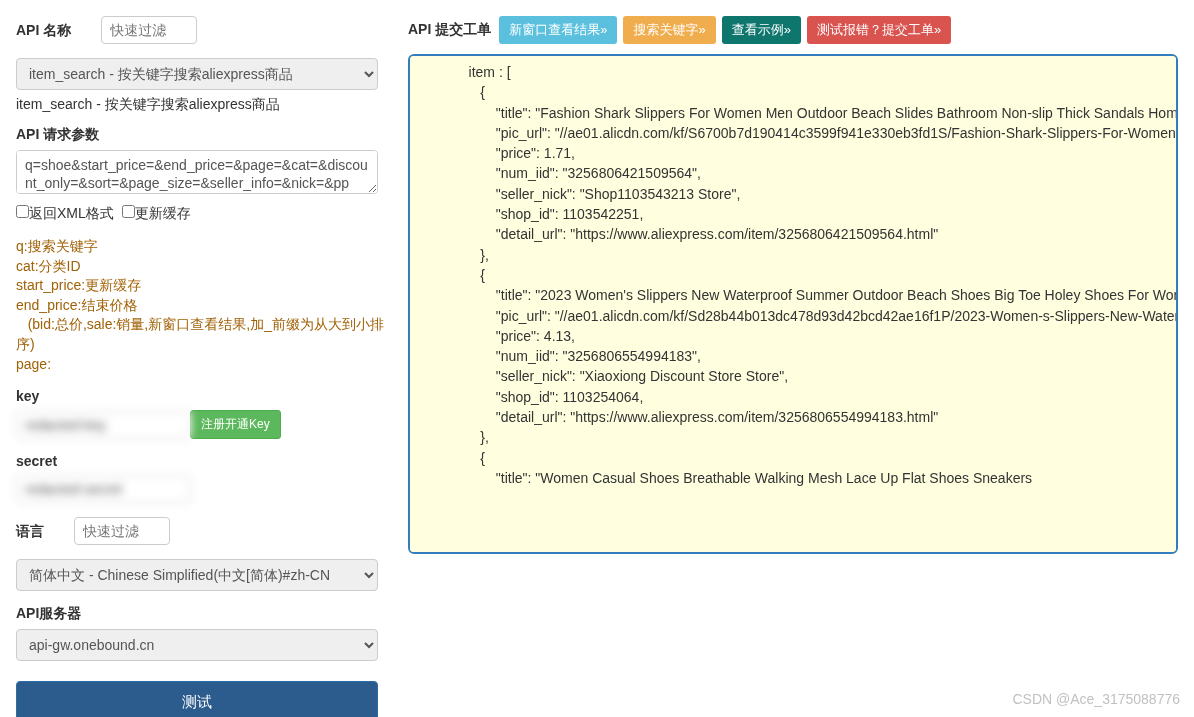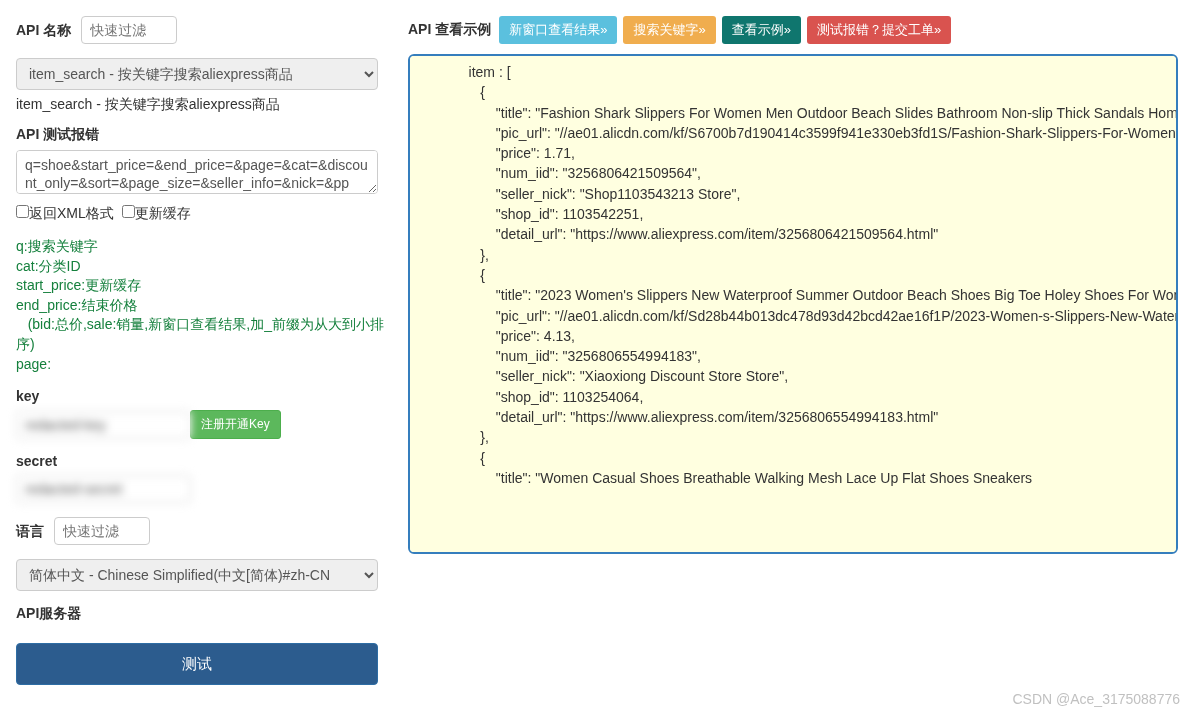--- a/index.html
+++ b/index.html
@@ -19,31 +19,31 @@
     .label-block { font-weight: 700; display: block; margin-bottom: 6px; }
 
     input[type="text"], textarea, select {
       font-size: 14px;
       padding: 5px 8px;
       border: 1px solid #ccc;
       border-radius: 4px;
       font-family: inherit;
       color: #555;
     }
-    input[type="text"].small-input { width: 96px; }
+    input[type="text"].small-input { width: 96px; margin-left: 20px; }
     input[type="text"].key-input { width: 175px; }
     select.full-select { width: 362px; height: 32px; }
     textarea.params-ta { width: 362px; height: 44px; resize: vertical; color: #555; line-height: 1.3; }
 
     .under-select { font-size: 14px; color: #333; margin-top: 6px; }
 
     .checkbox-row { margin-top: 8px; margin-bottom: 6px; font-size: 14px; }
     .checkbox-row label { margin-right: 4px; }
 
-    .help-text { font-size: 14px; color: #15803d; line-height: 1.4; margin-bottom: 14px; }
+    .help-text { font-size: 14px; color: #a16207; line-height: 1.4; margin-bottom: 14px; }
     .help-text div { white-space: pre-wrap; }
 
     .key-row { display: flex; align-items: flex-end; }
     .btn-green {
       background: #5cb85c; color: #fff; border: 1px solid #4cae4c;
       padding: 5px 10px; font-size: 12px; border-radius: 3px; cursor: pointer;
       margin-left: -1px;
     }
 
     .blur-val { filter: blur(4px); color: #999; }
@@ -90,21 +90,21 @@
     </div>
 
     <div class="form-row" style="margin-bottom:4px;">
       <select class="full-select">
         <option>item_search - 按关键字搜索aliexpress商品</option>
       </select>
       <div class="under-select">item_search - 按关键字搜索aliexpress商品</div>
     </div>
 
     <div class="form-row" style="margin-top:12px;">
-      <span class="label-block">API 测试报错</span>
+      <span class="label-block">API 请求参数</span>
       <textarea class="params-ta" style="">q=shoe&amp;start_price=&amp;end_price=&amp;page=&amp;cat=&amp;discount_only=&amp;sort=&amp;page_size=&amp;seller_info=&amp;nick=&amp;pp</textarea>
       <div class="checkbox-row">
         <label><input type="checkbox" style=""><span>返回XML格式</span></label>
         <label><input type="checkbox" style=""><span>更新缓存</span></label>
       </div>
     </div>
 
     <div class="help-text">
       <div>q:搜索关键字</div>
       <div>cat:分类ID</div>
@@ -132,28 +132,31 @@
       <input type="text" class="small-input" placeholder="快速过滤" style="">
     </div>
     <div class="form-row">
       <select class="full-select">
         <option>简体中文 - Chinese Simplified(中文[简体)#zh-CN</option>
       </select>
     </div>
 
     <div class="form-row">
       <span class="label-block">API服务器</span>
+      <select class="full-select">
+        <option>api-gw.onebound.cn</option>
+      </select>
     </div>
 
     <button class="test-btn">测试</button>
   </div>
 
   <div class="right-col">
     <div class="result-header">
-      <span class="result-title">API 查看示例</span>
+      <span class="result-title">API 提交工单</span>
       <button class="pill pill-info">新窗口查看结果»</button>
       <button class="pill pill-warn">搜索关键字»</button>
       <button class="pill pill-prim">查看示例»</button>
       <button class="pill pill-danger">测试报错？提交工单»</button>
     </div>
     <div class="result-box">             item : [
                 {
                     "title": "Fashion Shark Slippers For Women Men Outdoor Beach Slides Bathroom Non-slip Thick Sandals Home Couple Flat Shoe Shark Flip Flops",
                     "pic_url": "//ae01.alicdn.com/kf/S6700b7d190414c3599f941e330eb3fd1S/Fashion-Shark-Slippers-For-Women-Men-Outdoor-Beach-Slides-Bathroom-Non-slip-Thick-Sandals-Home-Couple.jpg_350x350xz.jpg",
                     "price": 1.71,

